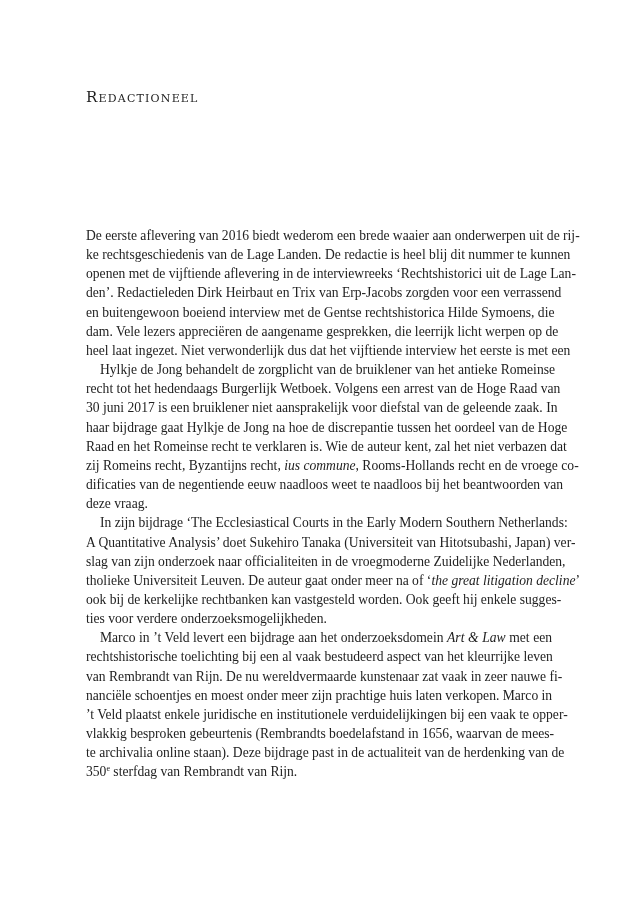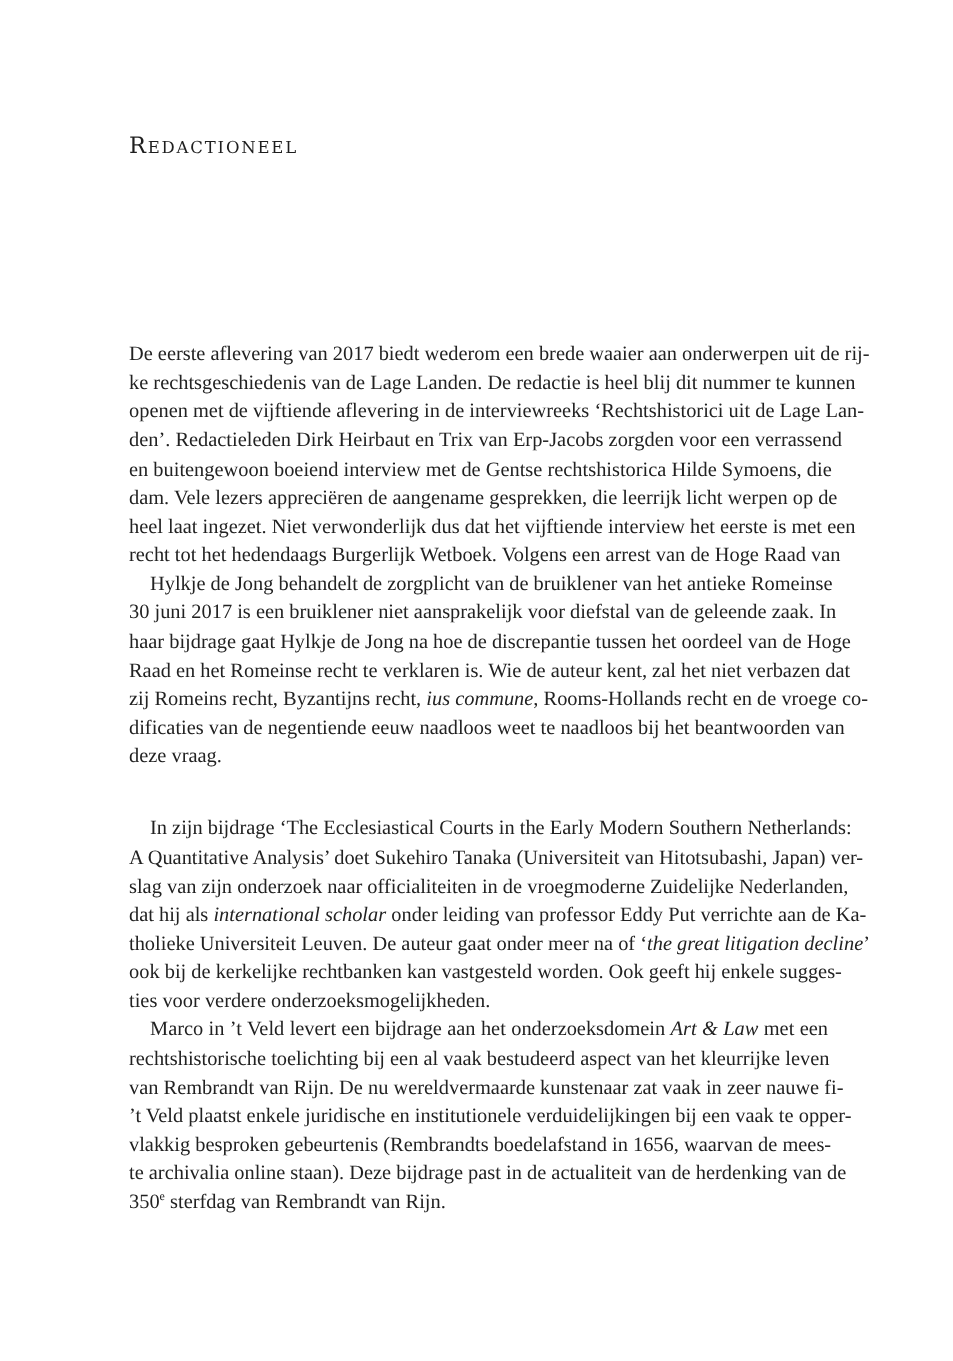--- a/index.html
+++ b/index.html
@@ -21,50 +21,50 @@
   i { font-style: italic; }
   sup { font-size: 8px; vertical-align: 5px; line-height: 0; }
 </style>
 </head>
 <body>
 
 <div class="page">
   <h1 class="title">Redactioneel</h1>
   <div class="body" id="body">
       <p>
-        <span class="line">De eerste aflevering van 2017 biedt wederom een brede waaier aan onderwerpen uit de rij-</span>
+        <span class="line">De eerste aflevering van 2016 biedt wederom een brede waaier aan onderwerpen uit de rij-</span>
         <span class="line">ke rechtsgeschiedenis van de Lage Landen. De redactie is heel blij dit nummer te kunnen</span>
         <span class="line">openen met de vijftiende aflevering in de interviewreeks ‘Rechtshistorici uit de Lage Lan-</span>
         <span class="line">den’. Redactieleden Dirk Heirbaut en Trix van Erp-Jacobs zorgden voor een verrassend</span>
         <span class="line">en buitengewoon boeiend interview met de Gentse rechtshistorica Hilde Symoens, die</span>
         <span class="line">dam. Vele lezers appreciëren de aangename gesprekken, die leerrijk licht werpen op de</span>
         <span class="line">heel laat ingezet. Niet verwonderlijk dus dat het vijftiende interview het eerste is met een</span>
       </p>
       <p>
+        <span class="line" style="text-indent: 14px;">Hylkje de Jong behandelt de zorgplicht van de bruiklener van het antieke Romeinse</span>
         <span class="line">recht tot het hedendaags Burgerlijk Wetboek. Volgens een arrest van de Hoge Raad van</span>
-        <span class="line" style="text-indent: 14px;">Hylkje de Jong behandelt de zorgplicht van de bruiklener van het antieke Romeinse</span>
         <span class="line">30 juni 2017 is een bruiklener niet aansprakelijk voor diefstal van de geleende zaak. In</span>
         <span class="line">haar bijdrage gaat Hylkje de Jong na hoe de discrepantie tussen het oordeel van de Hoge</span>
         <span class="line">Raad en het Romeinse recht te verklaren is. Wie de auteur kent, zal het niet verbazen dat</span>
         <span class="line">zij Romeins recht, Byzantijns recht, <i>ius commune</i>, Rooms-Hollands recht en de vroege co-</span>
         <span class="line">dificaties van de negentiende eeuw naadloos weet te naadloos bij het beantwoorden van</span>
         <span class="line last">deze vraag.</span>
       </p>
       <p>
-        <span class="line" style="text-indent: 14px; margin-top: 29px;">In zijn bijdrage ‘The Ecclesiastical Courts in the Early Modern Southern Netherlands:</span>
+        <span class="line" style="text-indent: 14px;">In zijn bijdrage ‘The Ecclesiastical Courts in the Early Modern Southern Netherlands:</span>
         <span class="line">A Quantitative Analysis’ doet Sukehiro Tanaka (Universiteit van Hitotsubashi, Japan) ver-</span>
         <span class="line">slag van zijn onderzoek naar officialiteiten in de vroegmoderne Zuidelijke Nederlanden,</span>
-        <span class="line">dat hij als <i>international scholar</i> onder leiding van professor Eddy Put verrichte aan de Ka-</span>
         <span class="line">tholieke Universiteit Leuven. De auteur gaat onder meer na of ‘<i>the great litigation decline</i>’</span>
         <span class="line">ook bij de kerkelijke rechtbanken kan vastgesteld worden. Ook geeft hij enkele sugges-</span>
         <span class="line last">ties voor verdere onderzoeksmogelijkheden.</span>
       </p>
       <p>
         <span class="line" style="text-indent: 14px;">Marco in ’t Veld levert een bijdrage aan het onderzoeksdomein <i>Art &amp; Law</i> met een</span>
         <span class="line">rechtshistorische toelichting bij een al vaak bestudeerd aspect van het kleurrijke leven</span>
         <span class="line">van Rembrandt van Rijn. De nu wereldvermaarde kunstenaar zat vaak in zeer nauwe fi-</span>
+        <span class="line">nanciële schoentjes en moest onder meer zijn prachtige huis laten verkopen. Marco in</span>
         <span class="line">’t Veld plaatst enkele juridische en institutionele verduidelijkingen bij een vaak te opper-</span>
         <span class="line">vlakkig besproken gebeurtenis (Rembrandts boedelafstand in 1656, waarvan de mees-</span>
         <span class="line">te archivalia online staan). Deze bijdrage past in de actualiteit van de herdenking van de</span>
         <span class="line last">350<sup>e</sup> sterfdag van Rembrandt van Rijn.</span>
       </p>
     </div>
 </div>
 
 </body></html>

